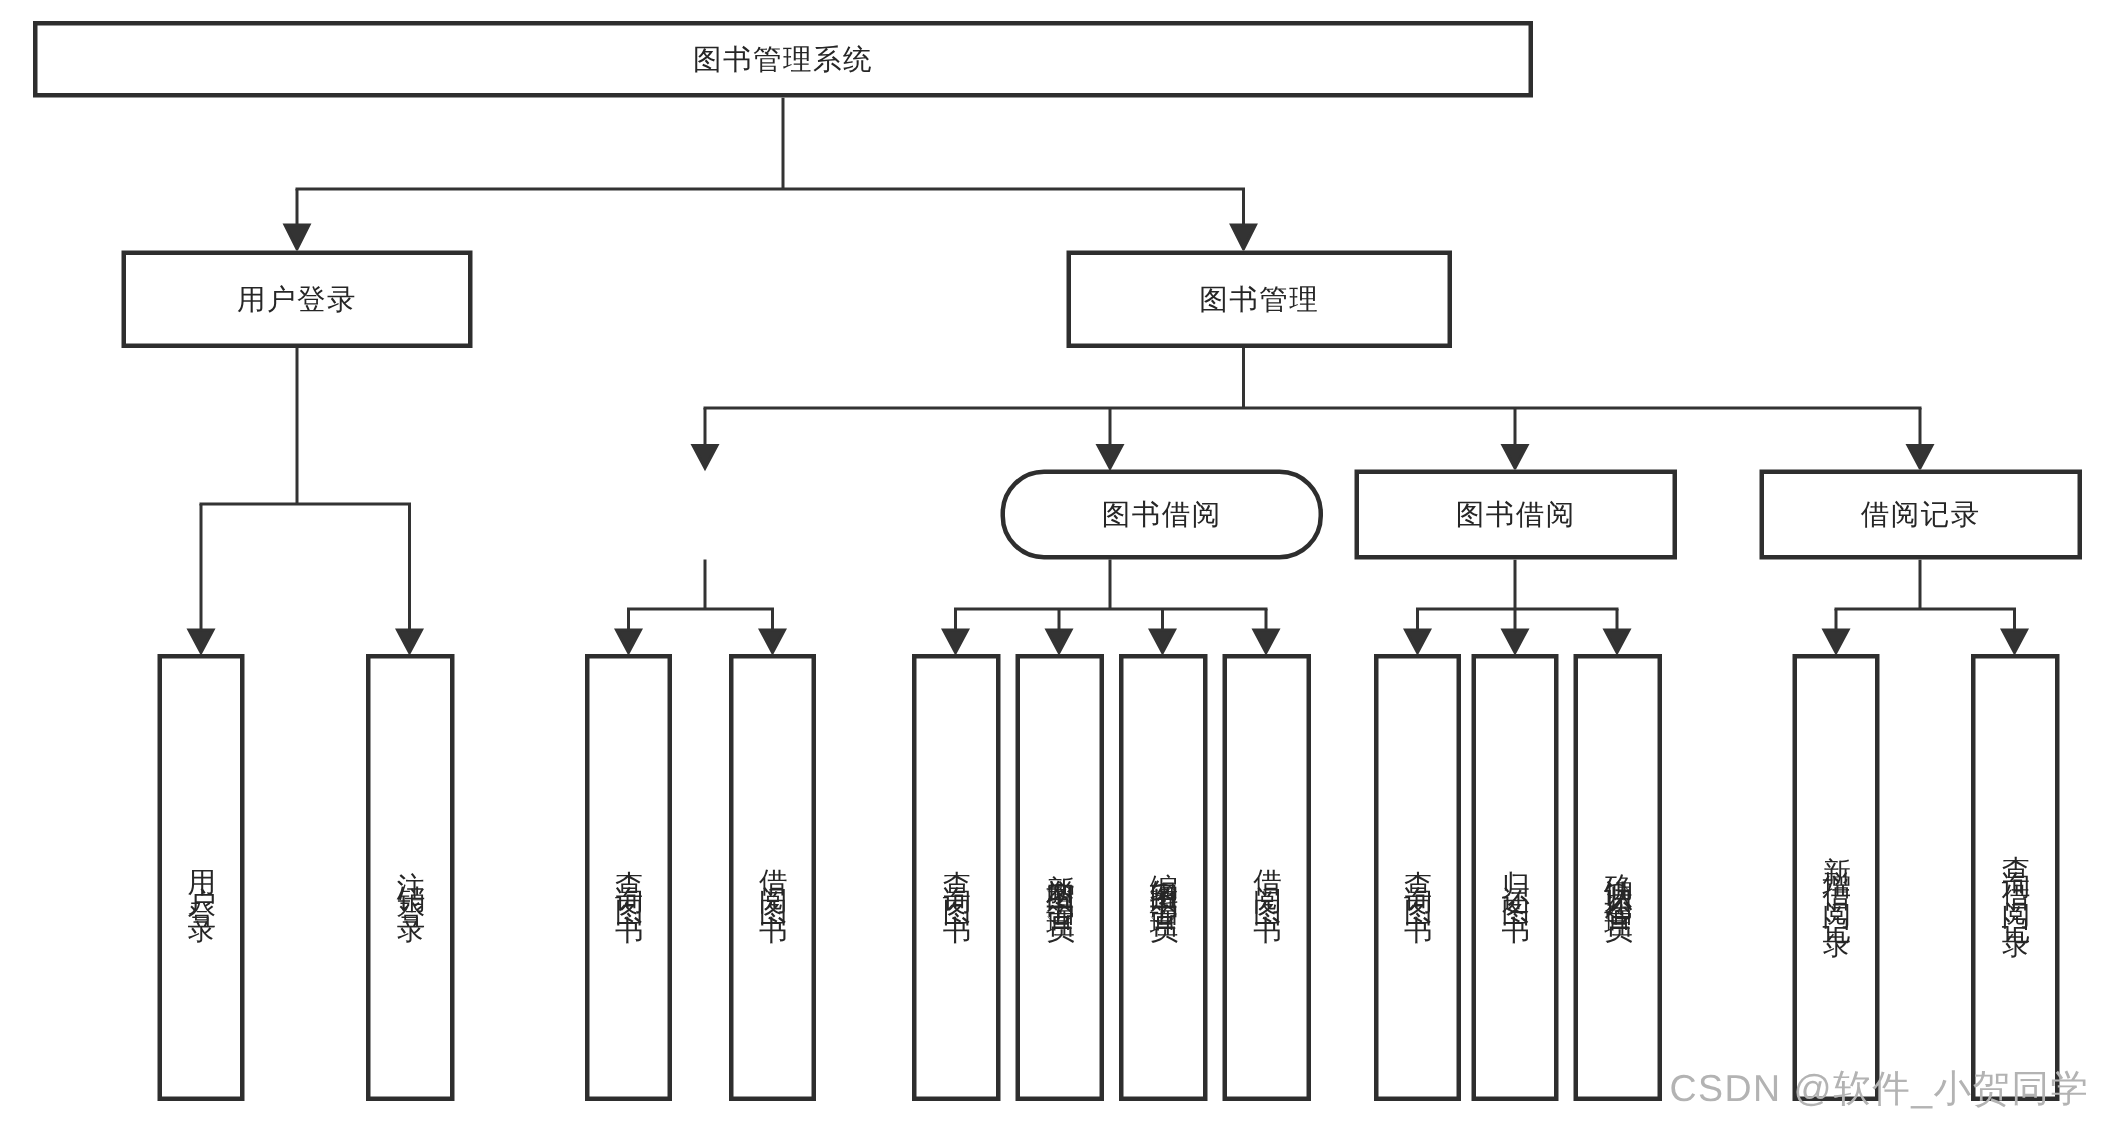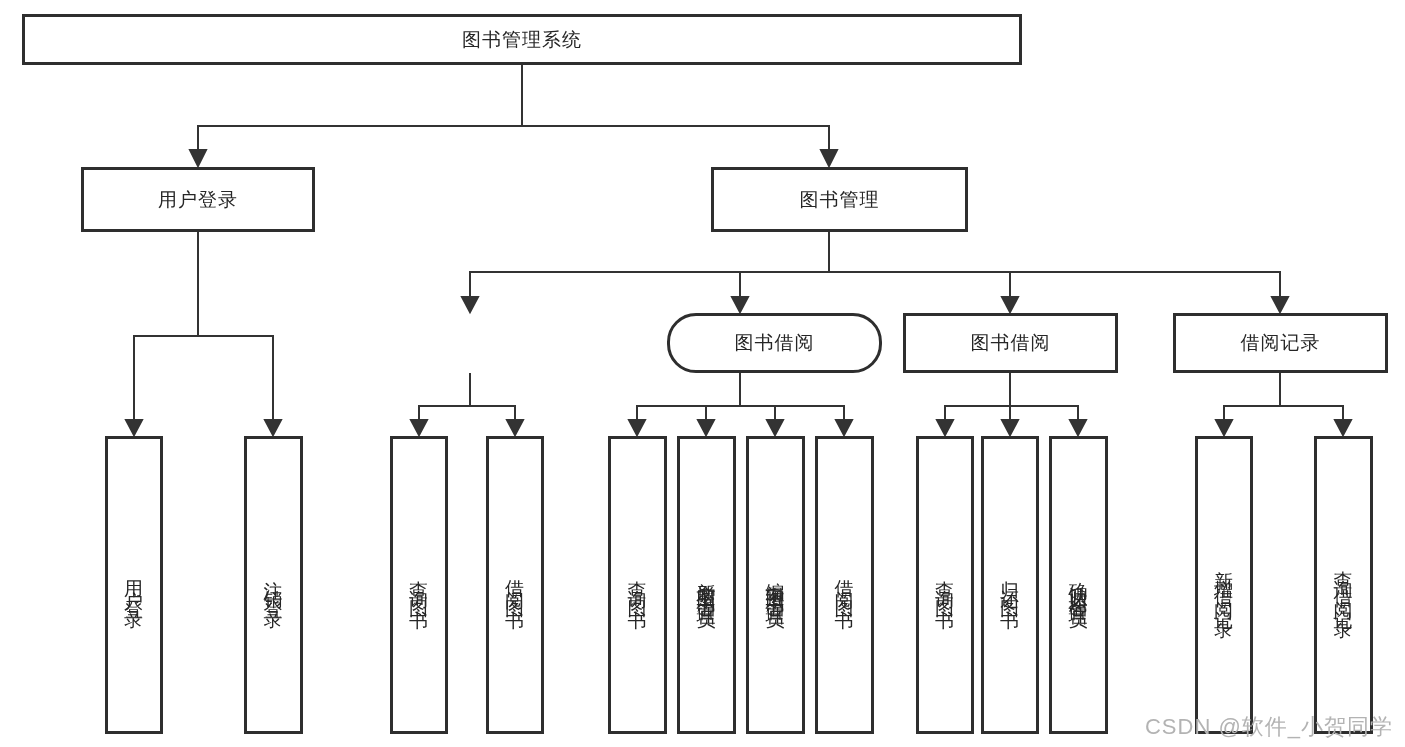--- a/index.html
+++ b/index.html
@@ -78,21 +78,21 @@
   .leaf-c4 { left: 815px;  width: 59px; }
   .leaf-d1 { left: 916px;  width: 58px; }
   .leaf-d2 { left: 981px;  width: 58px; }
   .leaf-d3 { left: 1049px; width: 59px; }
   .leaf-e1 { left: 1195px; width: 58px; }
   .leaf-e2 { left: 1314px; width: 59px; }
   .watermark {
     position: absolute;
     right: 12px;
     bottom: 5px;
-    font-size: 22px;
+    font-size: 25px;
     color: #b3b3b3;
     z-index: 3;
     letter-spacing: 1px;
   }
 </style>
 </head>
 <body>
 
 <div id="canvas">
 

